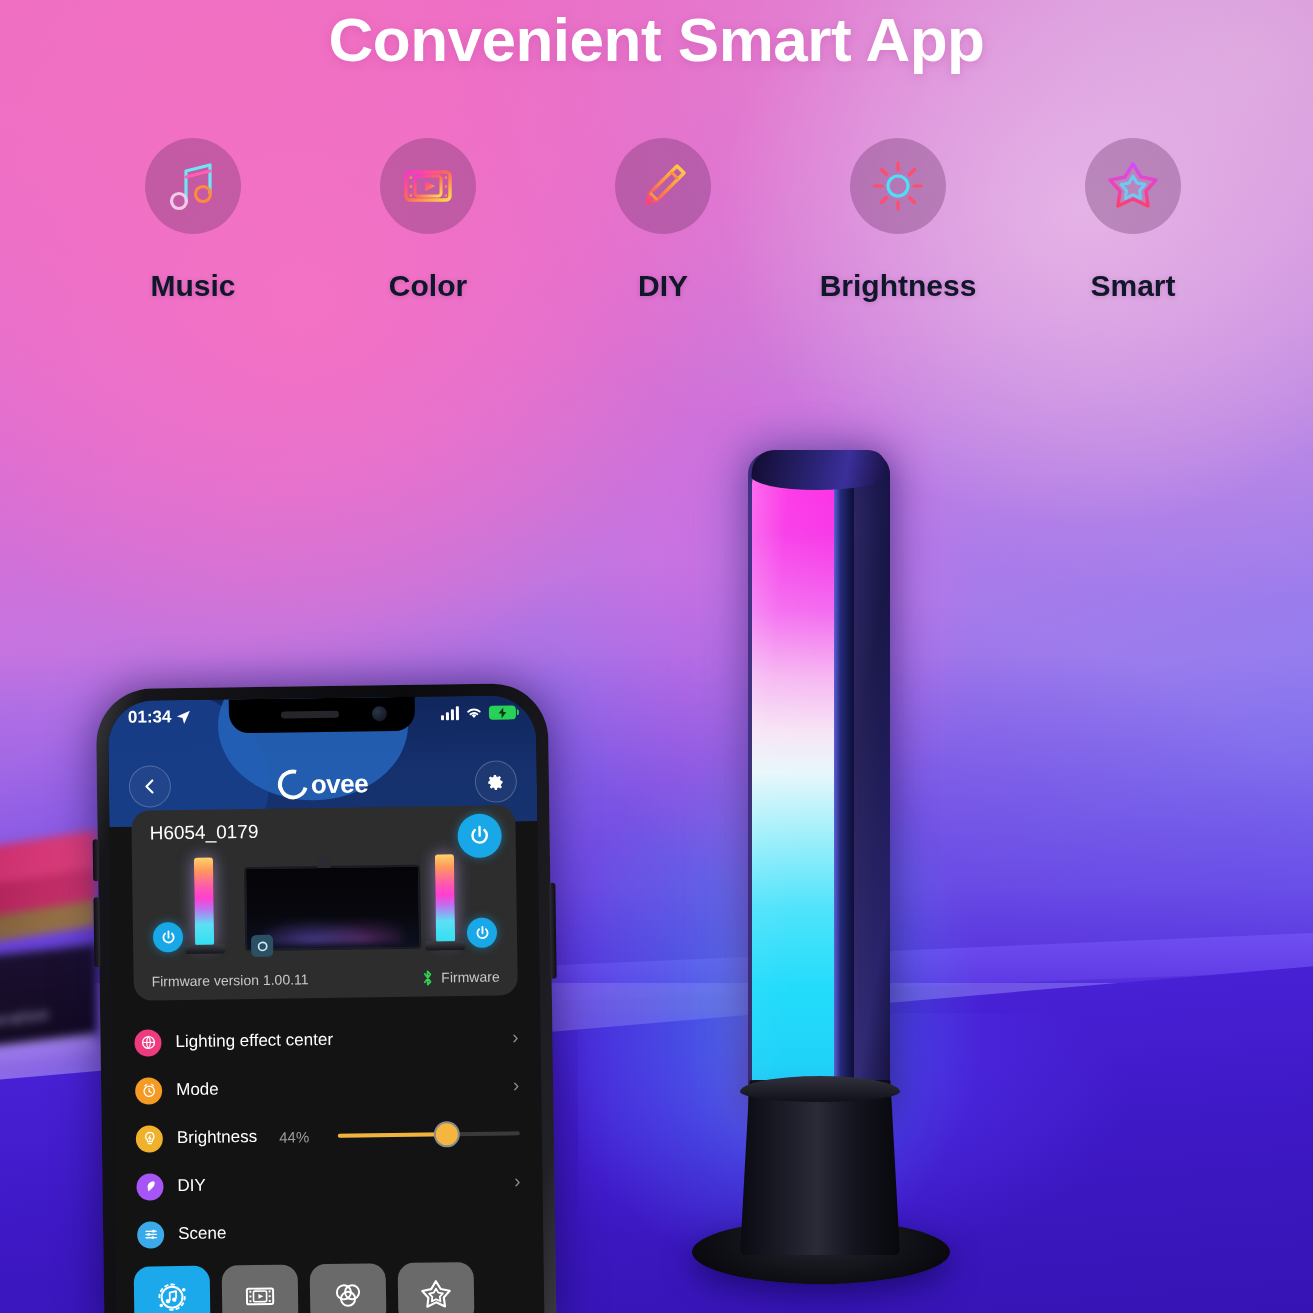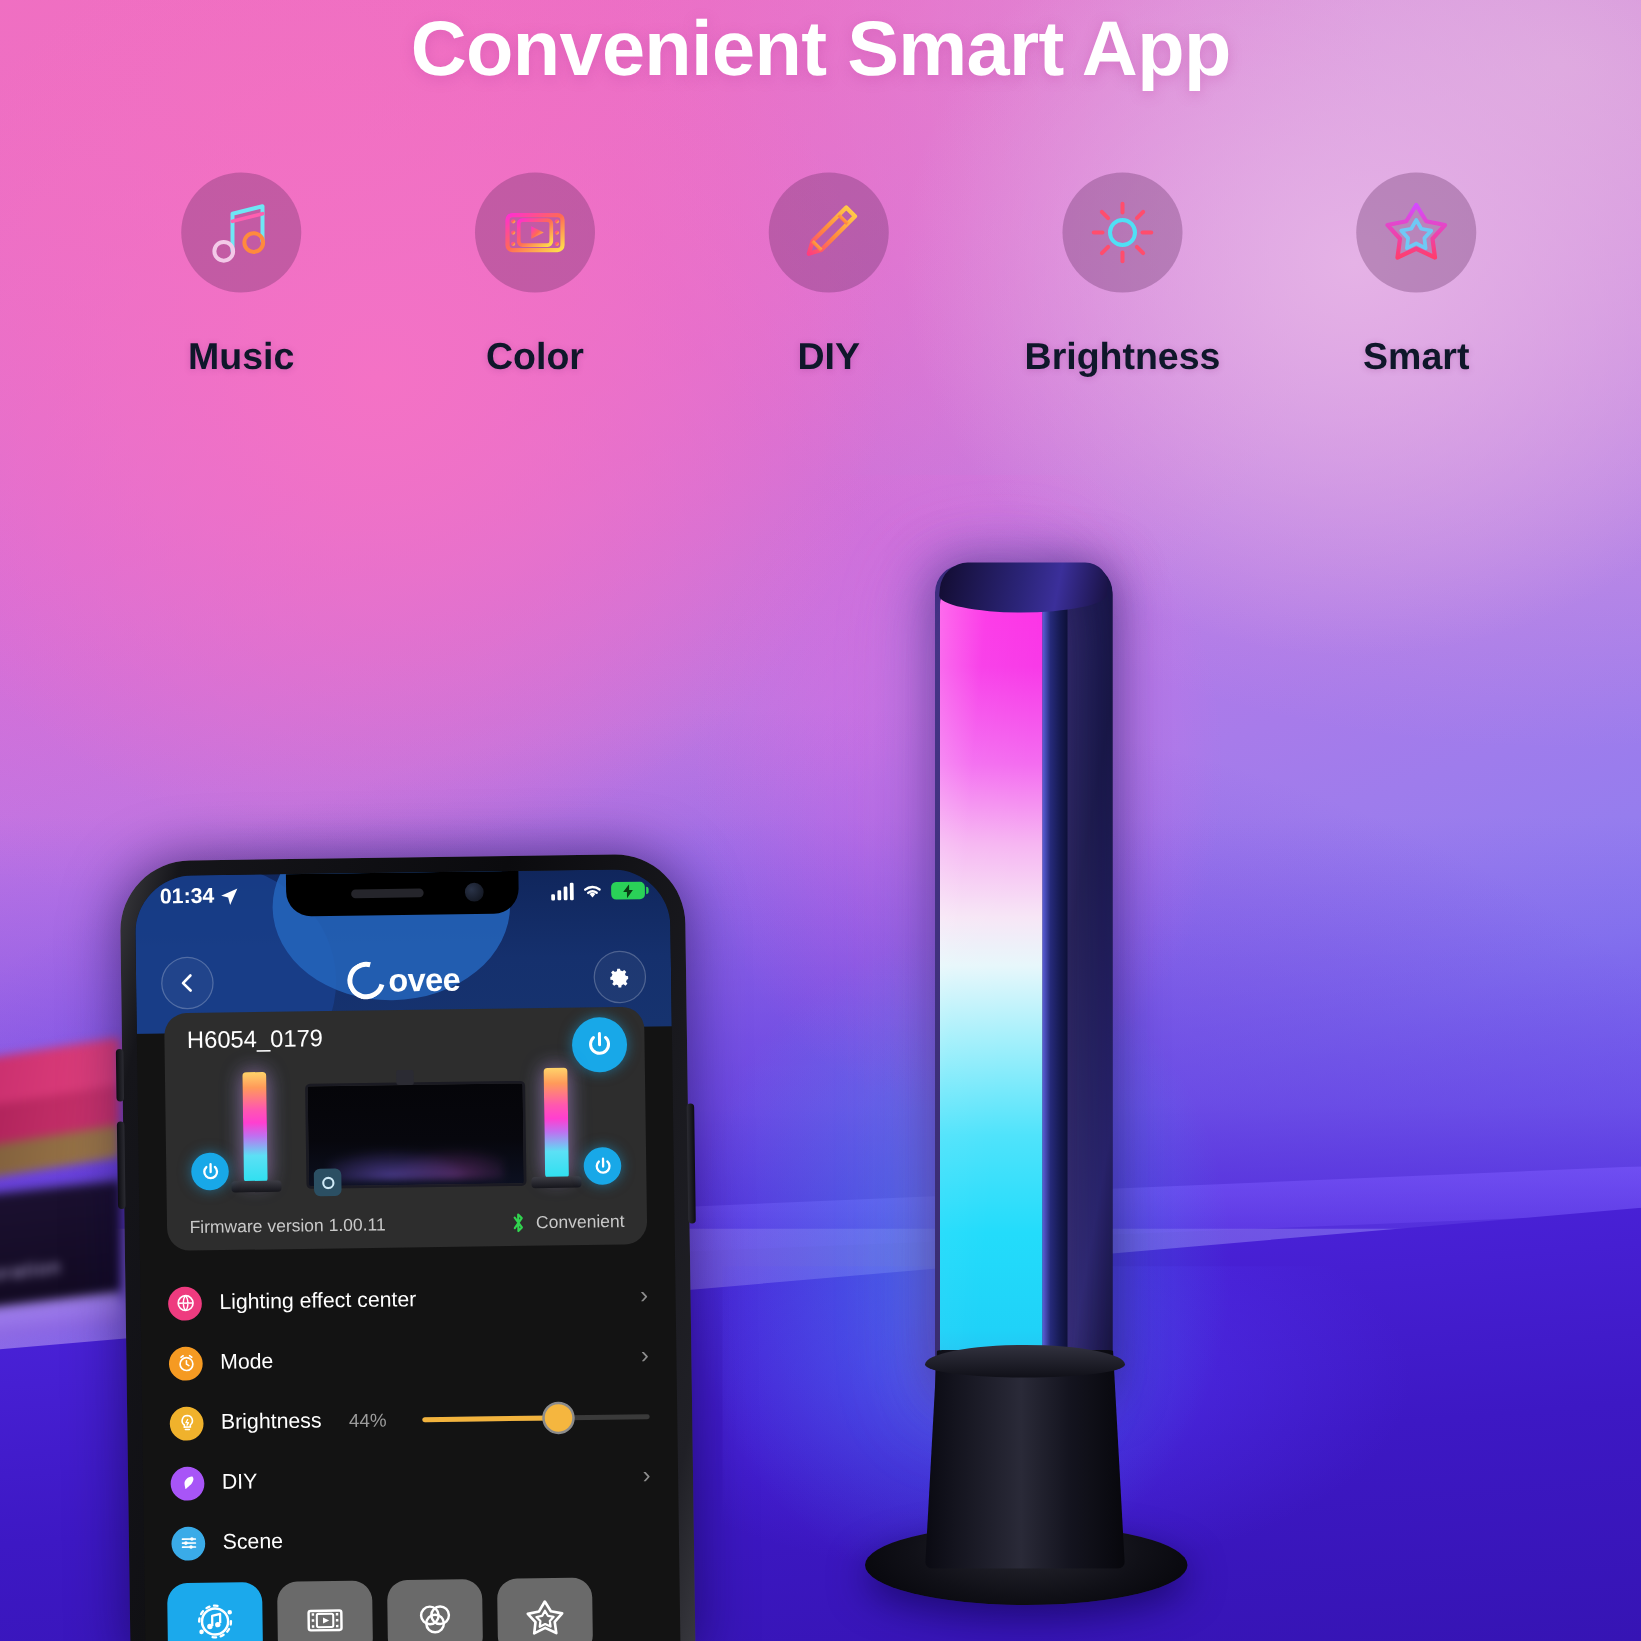--- a/index.html
+++ b/index.html
@@ -569,21 +569,21 @@
             <path d="M7.2 6.2a7.2 7.2 0 1 0 9.6 0" fill="none" stroke="#fff" stroke-width="2.6" stroke-linecap="round"></path>
           </svg>
         </div>
 
         <div class="card-footer">
           <span>Firmware version 1.00.11</span>
           <span class="conn">
             <svg width="12" height="17" viewBox="0 0 12 18">
               <path d="M3 4.5L9 13 6 16V2l3 3-6 8.5" fill="none" stroke="#31d44f" stroke-width="1.8" stroke-linejoin="round" stroke-linecap="round"></path>
             </svg>
-            <span>Convenient</span>
+            <span>Firmware</span>
           </span>
         </div>
       </div>
 
       <div class="list">
 
         <div class="row">
           <span class="row-ic" style="background:#ee3b7f">
             <svg width="16" height="16" viewBox="0 0 20 20">
                 <circle cx="10" cy="10" r="7.4" fill="none" stroke="#fff" stroke-width="1.7"></circle>

